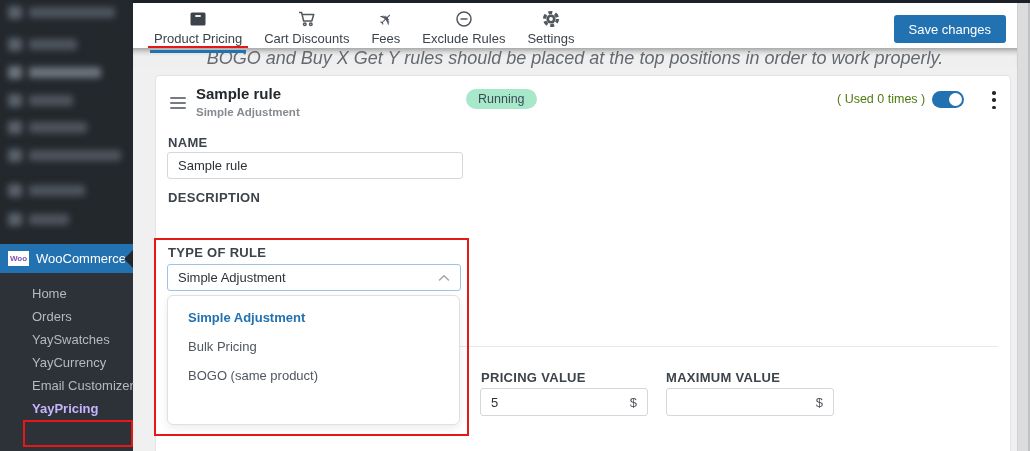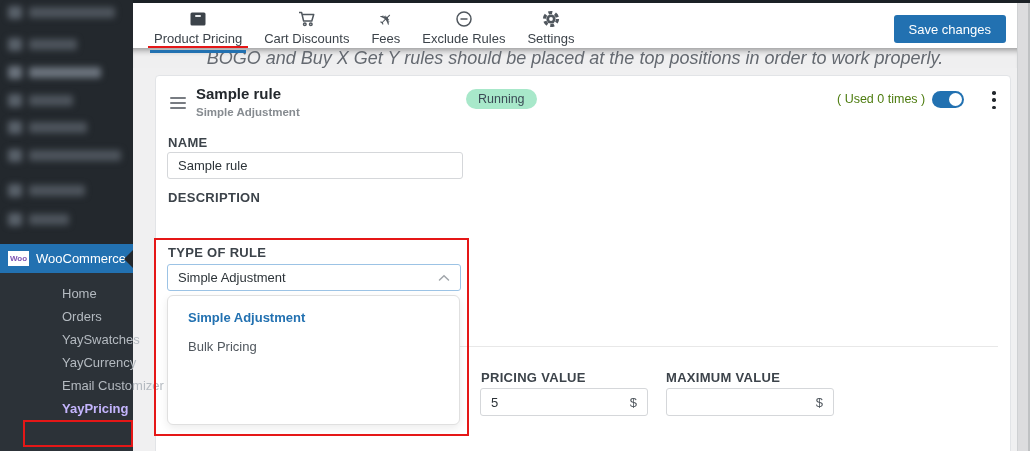--- a/index.html
+++ b/index.html
@@ -14,21 +14,21 @@
   .blur-item.bright .bi-bar, .blur-item.bright .bi-icon { background:#6b737d; }
 
   .wc-item { position:absolute; left:0; top:244px; width:133px; height:29px; background:#2271b1; color:#fff;
              display:flex; align-items:center; gap:7px; padding-left:8px; font-size:13px; cursor:pointer; }
   .woo-badge { width:21px; height:15px; background:#fff; border-radius:0; color:#7f54b3; font-size:8px; font-weight:bold;
                display:flex; align-items:center; justify-content:center; flex:none; }
   .wc-arrow { position:absolute; right:0; top:50%; transform:translateY(-50%); width:0; height:0;
               border-top:9px solid transparent; border-bottom:9px solid transparent; border-right:9px solid #23282d; }
 
   .submenu { position:absolute; left:0; top:273px; width:133px; height:178px; background:#2c3238; padding-top:9px; }
-  .submenu-item { height:23px; line-height:23px; padding-left:32px; font-size:13px; color:#b4bac0; cursor:pointer; white-space:nowrap;margin-left:30px; }
+  .submenu-item { height:23px; line-height:23px; padding-left:32px; font-size:13px; color:#b4bac0; cursor:pointer; white-space:nowrap; }
   .submenu-item.active { color:#c4b5fd; font-weight:bold; }
 
   .annotation { position:absolute; border:2px solid #e51717; pointer-events:none; z-index:20; }
   .ann-yaypricing { left:23px; top:420px; width:110px; height:27px; }
 
   
   .top-strip { position:absolute; left:133px; top:0; width:897px; height:3px; background:#1b2126; z-index:2; }
   .tabbar { position:absolute; left:133px; top:3px; width:884px; height:45px; background:#fff; display:flex; gap:10px; padding-left:15px; z-index:4; }
   .tab { position:relative; display:flex; flex-direction:column; align-items:center; padding:6px 6px 0 6px; cursor:pointer; }
   .tab-icon { height:20px; display:flex; align-items:center; justify-content:center; color:#50575e; }
@@ -240,20 +240,21 @@
       <div class="select-box">
         <span>Simple Adjustment</span>
         <svg width="12" height="8" viewBox="0 0 12 8" fill="none" stroke="#a0a5aa" stroke-width="1.5" stroke-linecap="round">
             <path d="M1.5 6L6 1.8 10.5 6"></path>
           </svg>
       </div>
 
       <div class="dropdown">
         <div class="dd-item selected">Simple Adjustment</div>
         <div class="dd-item">Bulk Pricing</div>
+        <div class="dd-item">BOGO (same product)</div>
       </div>
 
       <div class="annotation ann-typeofrule"></div>
 
       <div class="divider"></div>
 
       <label class="field-label lbl-pricing">PRICING VALUE</label>
       <div class="suffix-input si-pricing">
         <input type="text" value="5" style="">
         <span class="suffix">$</span>

